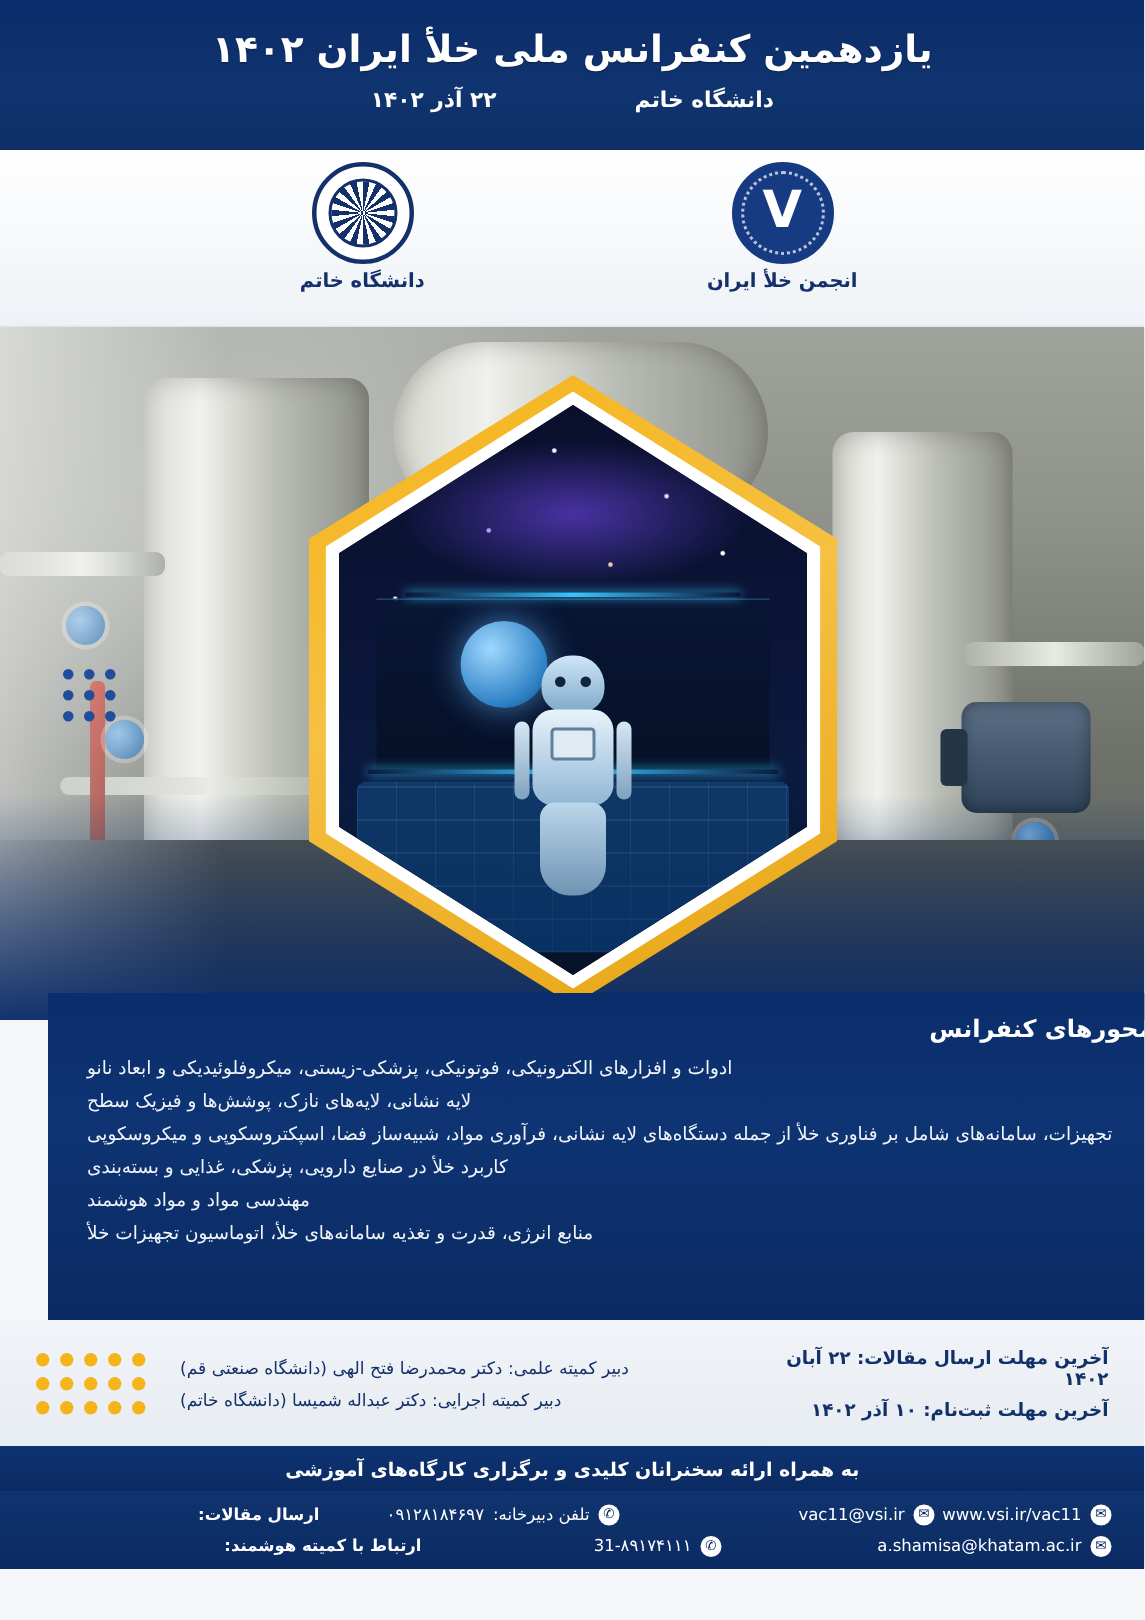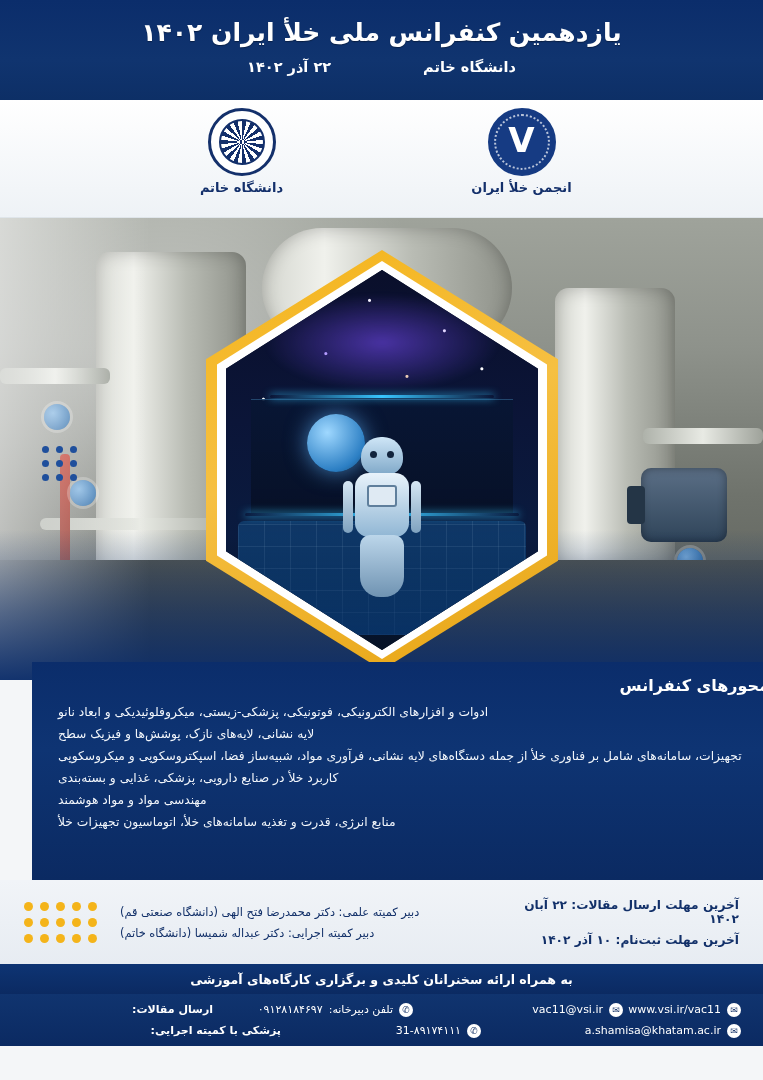--- a/index.html
+++ b/index.html
@@ -484,18 +484,18 @@
     </div>
     <div class="crow">
       <div class="cell w1" style="width:260px">
         <span class="ic">✉</span>
         <span>a.shamisa@khatam.ac.ir</span>
       </div>
       <div class="cell w3">
         <span class="ic">✆</span>
         <span>31-۸۹۱۷۴۱۱۱</span>
       </div>
-      <div class="cell w4 lbl">پزشکی با کمیته اجرایی:</div>
+      <div class="cell w4 lbl">ارتباط با کمیته هوشمند:</div>
     </div>
   </div>
 
 
 </div>
 
 </body></html>

